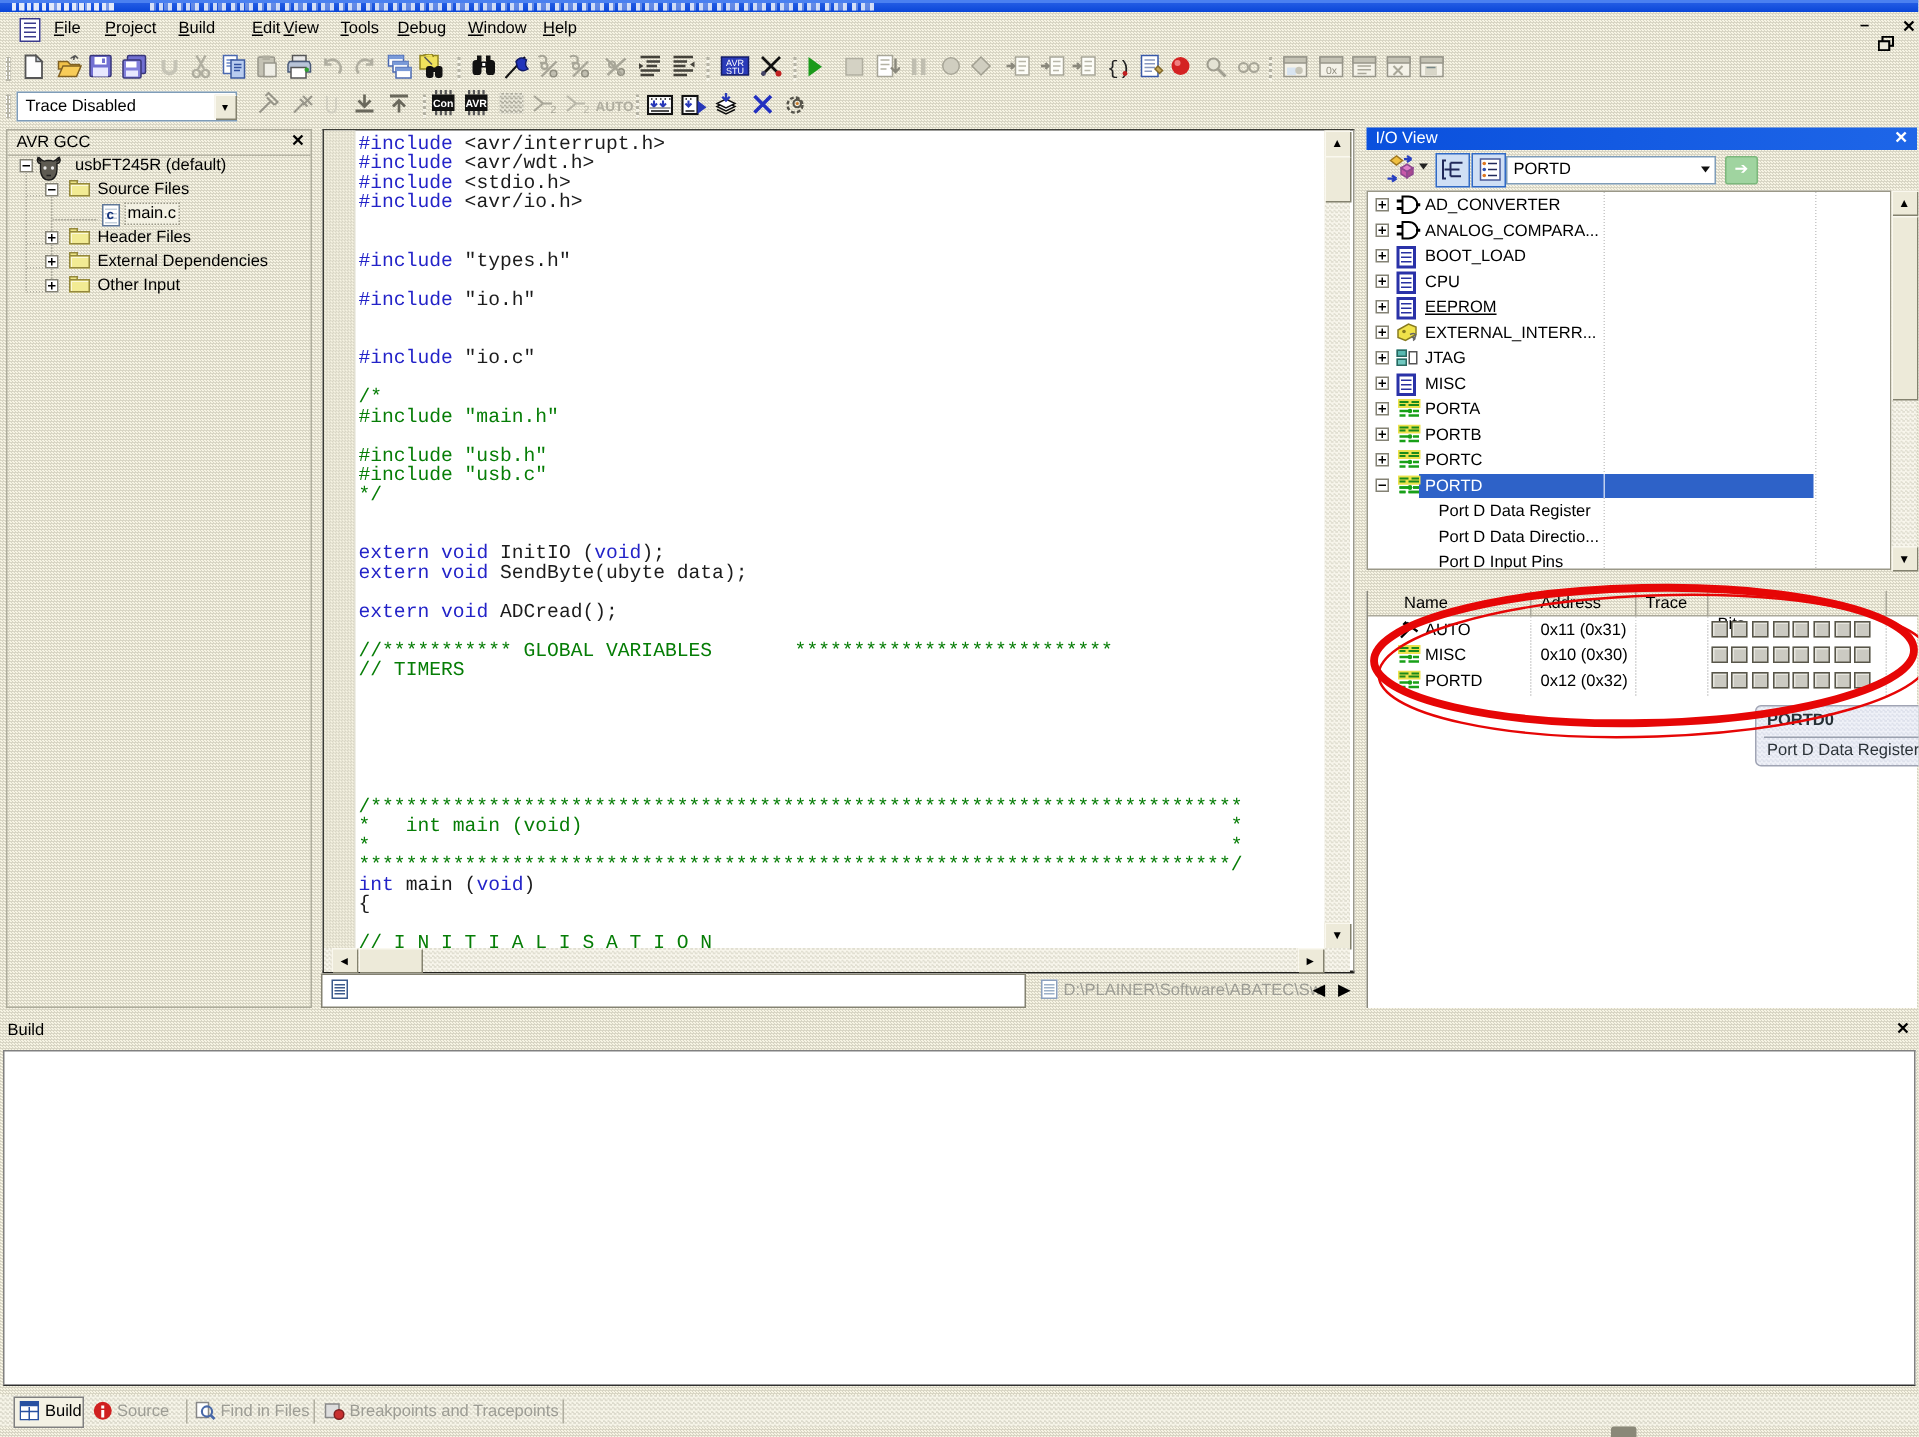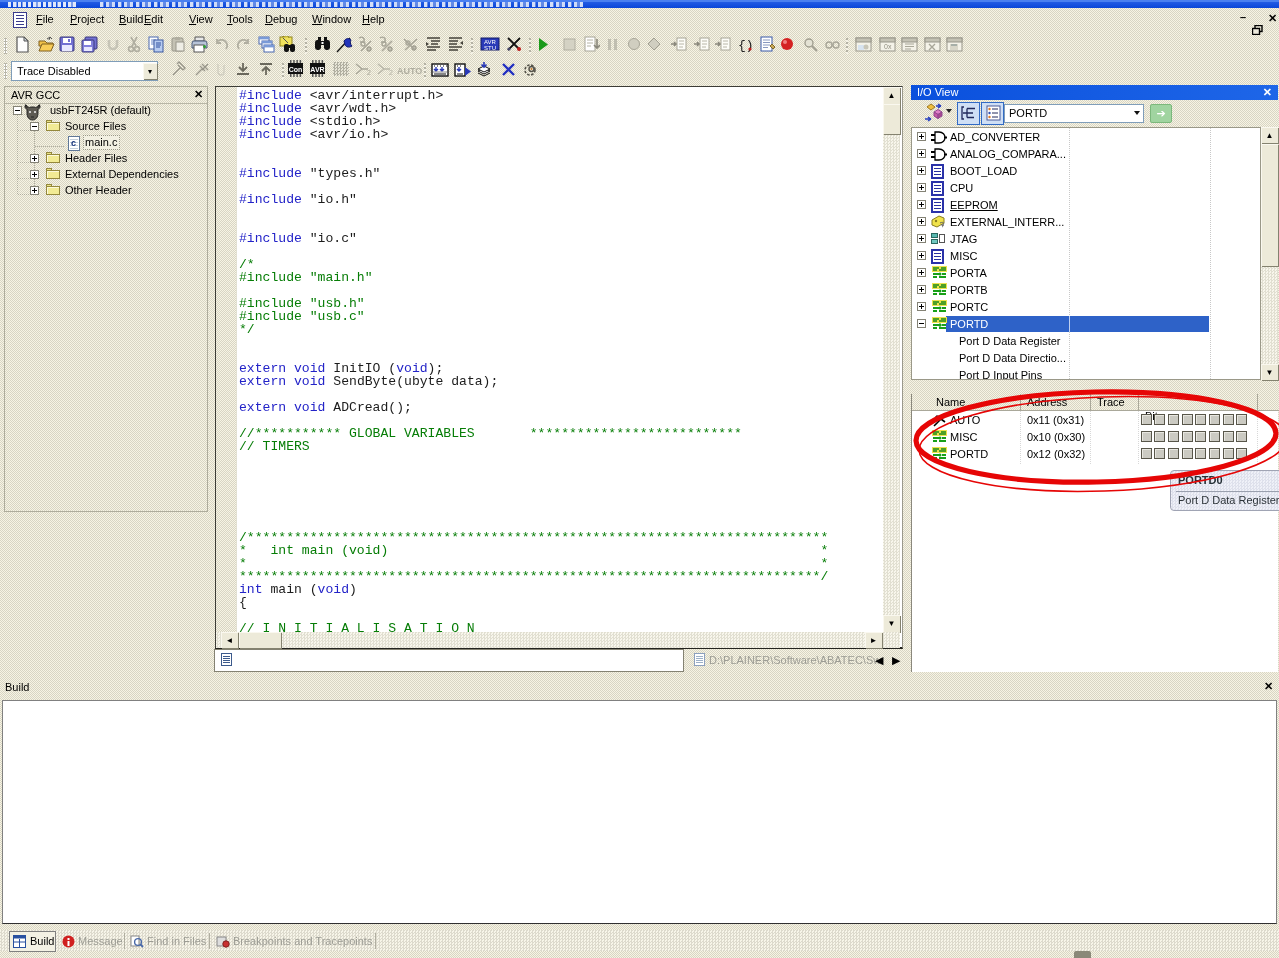--- a/index.html
+++ b/index.html
@@ -31,21 +31,21 @@
     <div class="ab" style="left:8px;top:2px;width:68px;height:5px;background:repeating-linear-gradient(90deg,rgba(235,240,252,0.95) 0 3px,transparent 3px 5px),repeating-linear-gradient(90deg,rgba(190,205,240,0.6) 0 2px,transparent 2px 7px);"></div>
     <div class="ab" style="left:100px;top:2px;width:486px;height:5px;background:repeating-linear-gradient(90deg,rgba(225,233,250,0.9) 0 3px,transparent 3px 6px),repeating-linear-gradient(90deg,rgba(170,190,235,0.5) 0 4px,transparent 4px 9px);"></div>
   </div>
 
 <div class="ab" id="menubar" style="left:0;top:8px;width:1279px;height:24px;">
   <div class="ab" style="left:13px;top:4px;width:14px;height:16px;background:#fff;border:1px solid #3a3a8c;"></div>
   <div class="ab" style="left:16px;top:7px;width:8px;height:1px;background:#3a3a8c;box-shadow:0 3px 0 #3a3a8c,0 6px 0 #3a3a8c,0 9px 0 #3a3a8c;"></div>
   <div class="ab t11" style="left:36px;top:5px;"><u>F</u>ile</div>
   <div class="ab t11" style="left:70px;top:5px;"><u>P</u>roject</div>
   <div class="ab t11" style="left:119px;top:5px;"><u>B</u>uild</div>
-  <div class="ab t11" style="left:144px;top:5px;"><u>E</u>dit</div>
+  <div class="ab t11" style="left:168px;top:5px;"><u>E</u>dit</div>
   <div class="ab t11" style="left:189px;top:5px;"><u>V</u>iew</div>
   <div class="ab t11" style="left:227px;top:5px;"><u>T</u>ools</div>
   <div class="ab t11" style="left:265px;top:5px;"><u>D</u>ebug</div>
   <div class="ab t11" style="left:312px;top:5px;"><u>W</u>indow</div>
   <div class="ab t11" style="left:362px;top:5px;"><u>H</u>elp</div>
   <div class="ab t11" style="left:1240px;top:3px;font-weight:bold;">–</div>
   <div class="ab" style="left:1252px;top:13px;"><svg width="11" height="10">
         <rect x="3" y="0.5" width="7" height="6" fill="none" stroke="#000" stroke-width="1.4"></rect>
         <rect x="0.5" y="3.5" width="7" height="6" fill="#ece9db" stroke="#000" stroke-width="1.4"></rect>
       </svg></div>
@@ -344,21 +344,21 @@
     <div class="ab" style="left:500px;top:3px;"><svg width="17" height="17">
         <path d="M3 3 L14 14 M14 3 L3 14" stroke="#2230c0" stroke-width="2.4"></path>
       </svg></div>
     <div class="ab" style="left:521px;top:3px;"><svg width="18" height="17">
         <circle cx="9" cy="9" r="5" fill="none" stroke="#55534a" stroke-width="1.6" stroke-dasharray="2.5 1.5"></circle>
         <circle cx="10.5" cy="8" r="2.5" fill="none" stroke="#55534a" stroke-width="1.4"></circle>
         <circle cx="10.5" cy="8" r="1" fill="#c87828"></circle>
       </svg></div>
   </div>
 
-<div class="ab" id="leftpanel" style="left:4px;top:86px;width:204px;height:426px;border:1px solid #aeac9c;">
+<div class="ab" id="leftpanel" style="left:4px;top:86px;width:204px;height:586px;border:1px solid #aeac9c;">
   <div class="ab t11" style="left:6px;top:2px;">AVR GCC</div>
   <div class="ab t11" style="left:189px;top:1px;font-weight:bold;">✕</div>
   <div class="ab" style="left:0;top:16px;width:202px;height:1px;background:#b8b6a6;"></div>
   <div id="tree">
       <div class="ab" style="left:13px;top:27px;width:11px;height:1px;background:repeating-linear-gradient(90deg,#b0aea0 0 1px,transparent 1px 2px);"></div>
       <div class="ab" style="left:13px;top:43px;width:11px;height:1px;background:repeating-linear-gradient(90deg,#b0aea0 0 1px,transparent 1px 2px);"></div>
       <div class="ab" style="left:13px;top:75px;width:11px;height:1px;background:repeating-linear-gradient(90deg,#b0aea0 0 1px,transparent 1px 2px);"></div>
       <div class="ab" style="left:13px;top:91px;width:11px;height:1px;background:repeating-linear-gradient(90deg,#b0aea0 0 1px,transparent 1px 2px);"></div>
       <div class="ab" style="left:13px;top:107px;width:11px;height:1px;background:repeating-linear-gradient(90deg,#b0aea0 0 1px,transparent 1px 2px);"></div>
       <div class="ab" style="left:30px;top:59px;width:30px;height:1px;background:repeating-linear-gradient(90deg,#b0aea0 0 1px,transparent 1px 2px);"></div>
@@ -394,21 +394,21 @@
       <div class="ab" style="left:27px;top:87px;width:5px;height:1px;background:#000;"></div>
       <div class="ab" style="left:29px;top:85px;width:1px;height:5px;background:#000;"></div>
       <div class="ab" style="left:41px;top:81px;width:6px;height:3px;background:#ece585;border:1px solid #94883c;border-bottom:none;"></div>
       <div class="ab" style="left:41px;top:83px;width:14px;height:9px;background:#f2eb94;border:1px solid #94883c;box-shadow:inset 1px 1px 0 #fcf9da;"></div>
       <div class="ab t11" style="left:60px;top:81px;">External Dependencies</div>
       <div class="ab" style="left:25px;top:99px;width:9px;height:9px;background:#fff;border:1px solid #848275;"></div>
       <div class="ab" style="left:27px;top:103px;width:5px;height:1px;background:#000;"></div>
       <div class="ab" style="left:29px;top:101px;width:1px;height:5px;background:#000;"></div>
       <div class="ab" style="left:41px;top:97px;width:6px;height:3px;background:#ece585;border:1px solid #94883c;border-bottom:none;"></div>
       <div class="ab" style="left:41px;top:99px;width:14px;height:9px;background:#f2eb94;border:1px solid #94883c;box-shadow:inset 1px 1px 0 #fcf9da;"></div>
-      <div class="ab t11" style="left:60px;top:97px;">Other Header</div>
+      <div class="ab t11" style="left:60px;top:97px;">Other Input</div>
     </div>
 </div>
 
 <div class="ab" id="editor" style="left:215px;top:86px;width:688px;height:563px;background:#fff;border-style:solid;border-width:1px 1px 2px 1px;border-color:#3c3c36 #9a988c #23231e #3c3c36;">
   <div class="ab dither" style="left:0;top:0;width:21px;height:545px;border-right:1px solid #e2e0d2;"></div>
   <pre class="ab" id="code" style="left:23px;top:2px;font-size:13.1px;line-height:13px;color:#1c1c1c;"><span class="kw">#include</span> &lt;avr/interrupt.h&gt;
 <span class="kw">#include</span> &lt;avr/wdt.h&gt;
 <span class="kw">#include</span> &lt;stdio.h&gt;
 <span class="kw">#include</span> &lt;avr/io.h&gt;
 
@@ -712,21 +712,21 @@
         <rect x="0.5" y="0.5" width="12" height="12" fill="#fff" stroke="#2850a0"></rect>
         <rect x="0.5" y="0.5" width="12" height="3" fill="#2850a0"></rect>
         <path d="M0.5 7 h12 M6.5 4 v9" stroke="#2850a0"></path>
       </svg></div>
     <div class="ab t11" style="left:30px;top:5px;">Build</div>
     <div class="ab" style="left:62px;top:4px;width:13px;height:13px;"><svg width="13" height="13">
         <circle cx="6.5" cy="6.5" r="6" fill="#d02020"></circle>
         <rect x="5.5" y="3" width="2" height="2" fill="#fff"></rect>
         <rect x="5.5" y="6" width="2" height="5" fill="#fff"></rect>
       </svg></div>
-    <div class="ab t11 grey" style="left:78px;top:5px;">Message</div>
+    <div class="ab t11 grey" style="left:78px;top:5px;">Source</div>
     <div class="ab" style="left:124px;top:3px;width:1px;height:16px;background:#b0aea0;"></div>
     <div class="ab" style="left:130px;top:4px;width:14px;height:13px;"><svg width="14" height="13">
         <rect x="1" y="1" width="8" height="10" fill="#fff" stroke="#888"></rect>
         <circle cx="8" cy="7" r="3.4" fill="none" stroke="#4868a8" stroke-width="1.4"></circle>
         <path d="M10.5 9.5 L13 12" stroke="#4868a8" stroke-width="1.8"></path>
       </svg></div>
     <div class="ab t11 grey" style="left:147px;top:5px;">Find in Files</div>
     <div class="ab" style="left:209px;top:3px;width:1px;height:16px;background:#b0aea0;"></div>
     <div class="ab" style="left:216px;top:4px;width:14px;height:13px;"><svg width="14" height="13">
         <rect x="1" y="2" width="9" height="9" fill="#ddd" stroke="#888"></rect>

